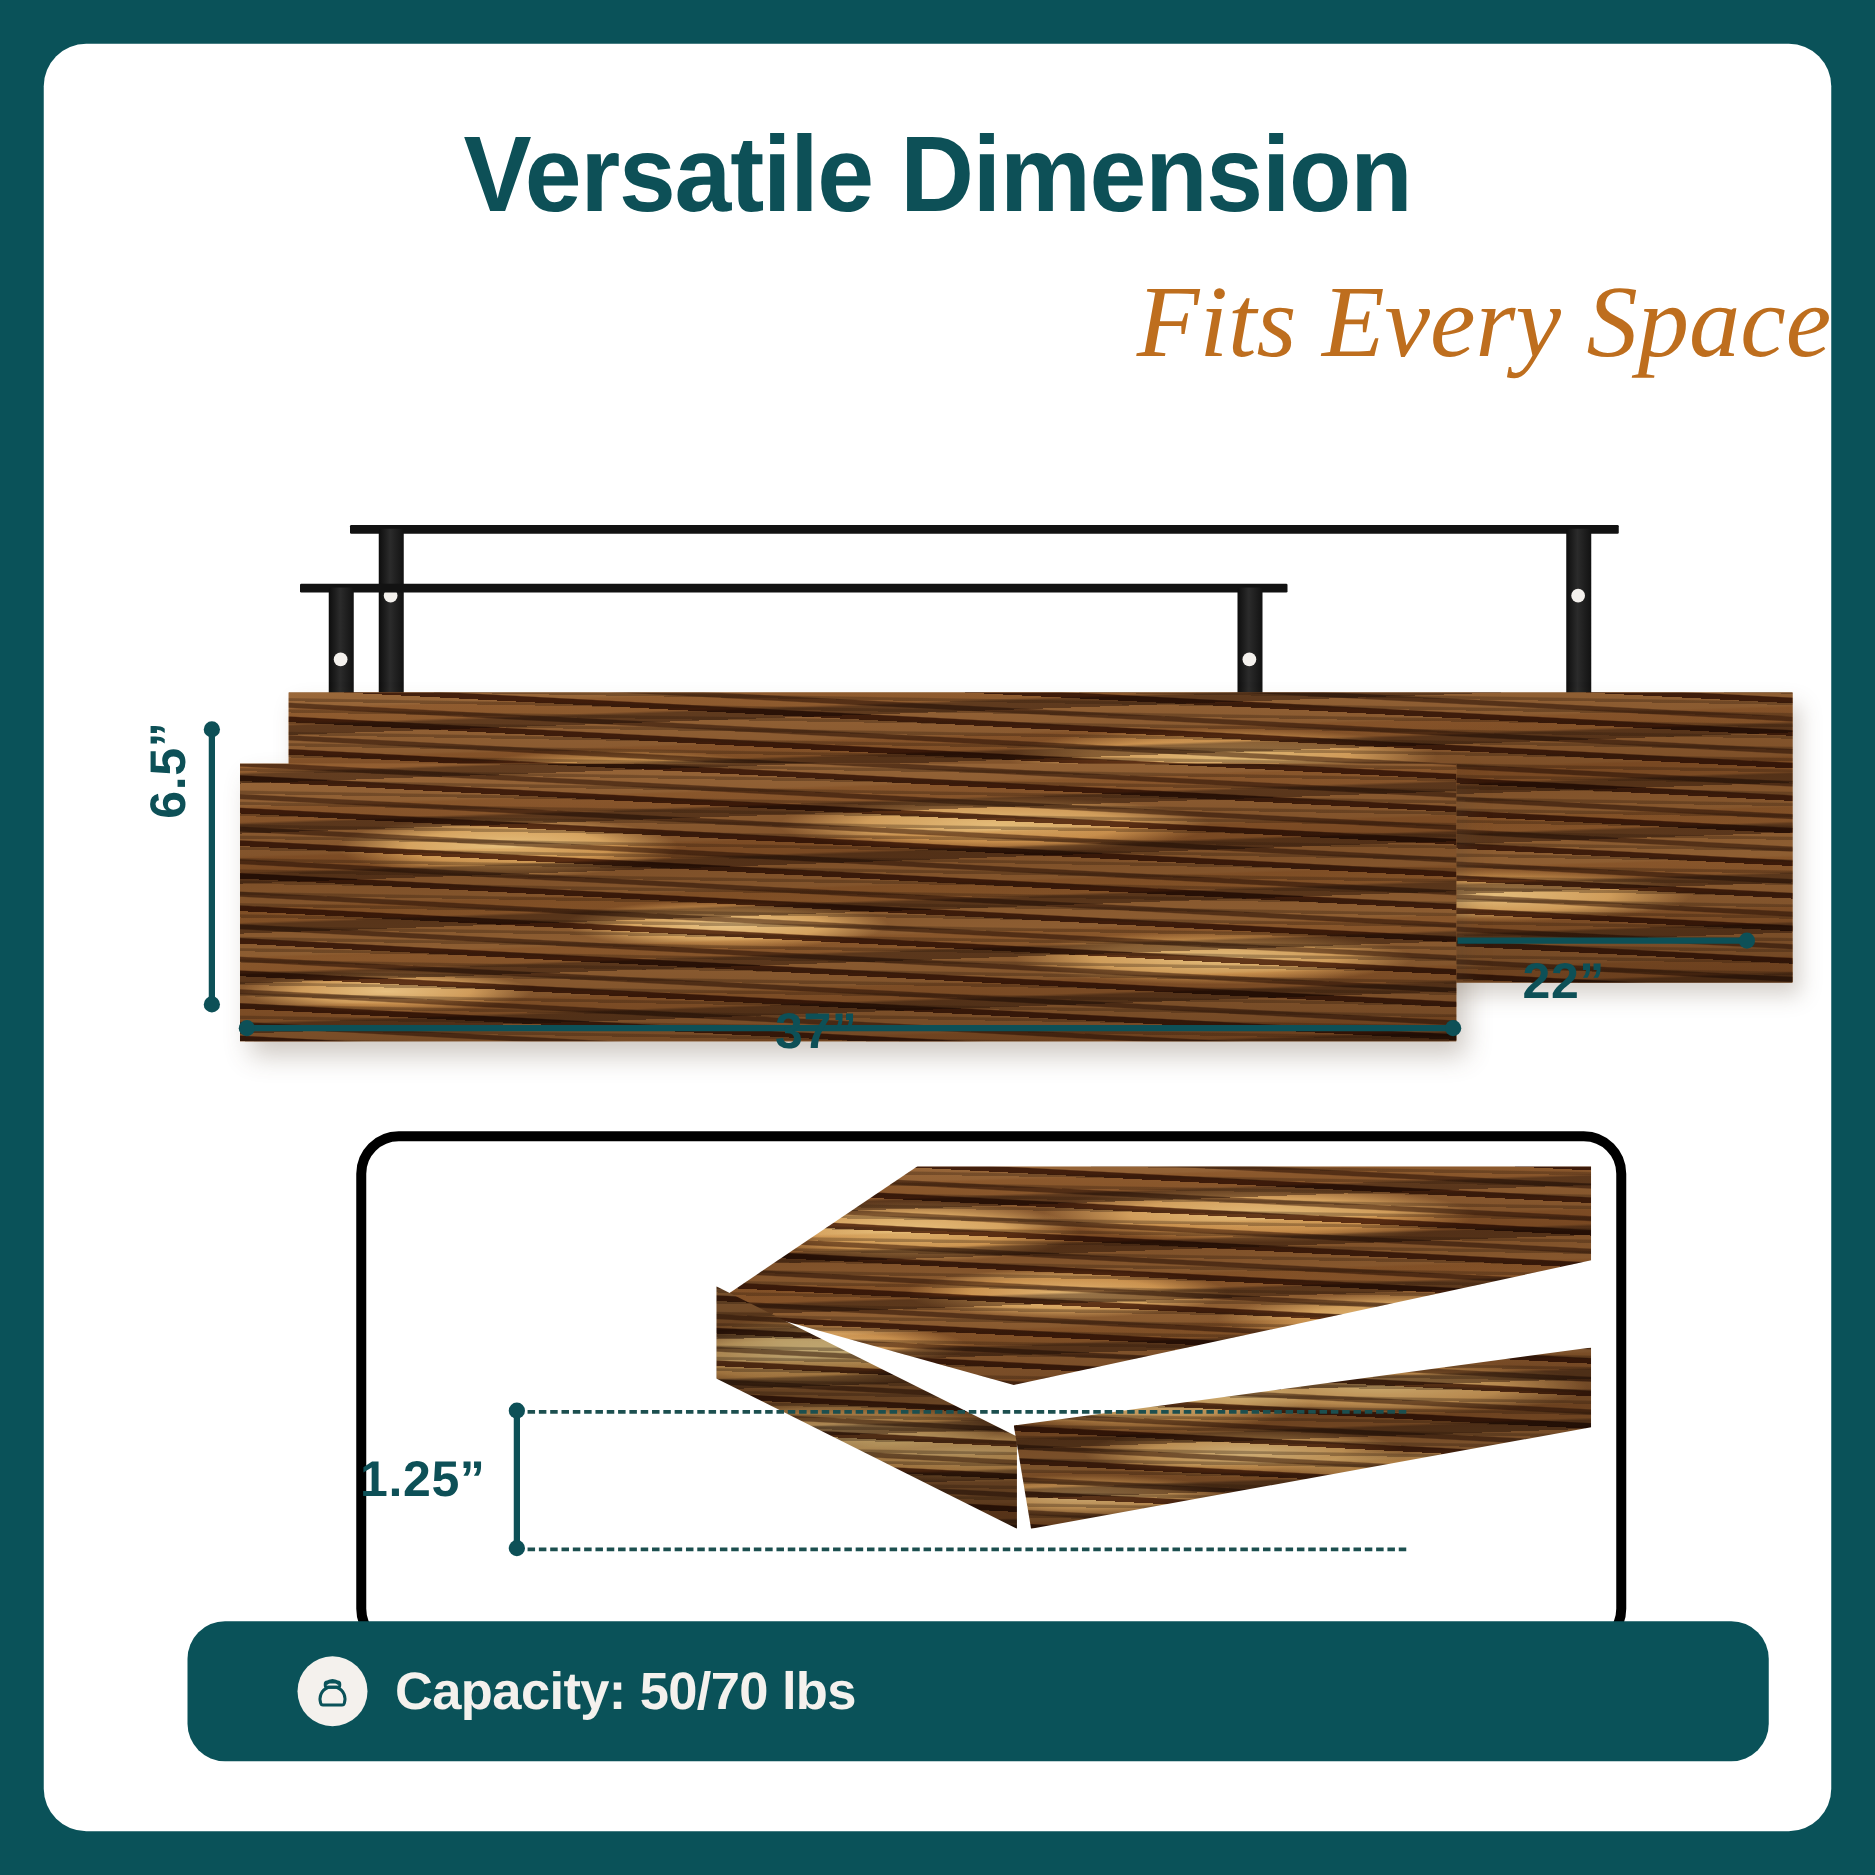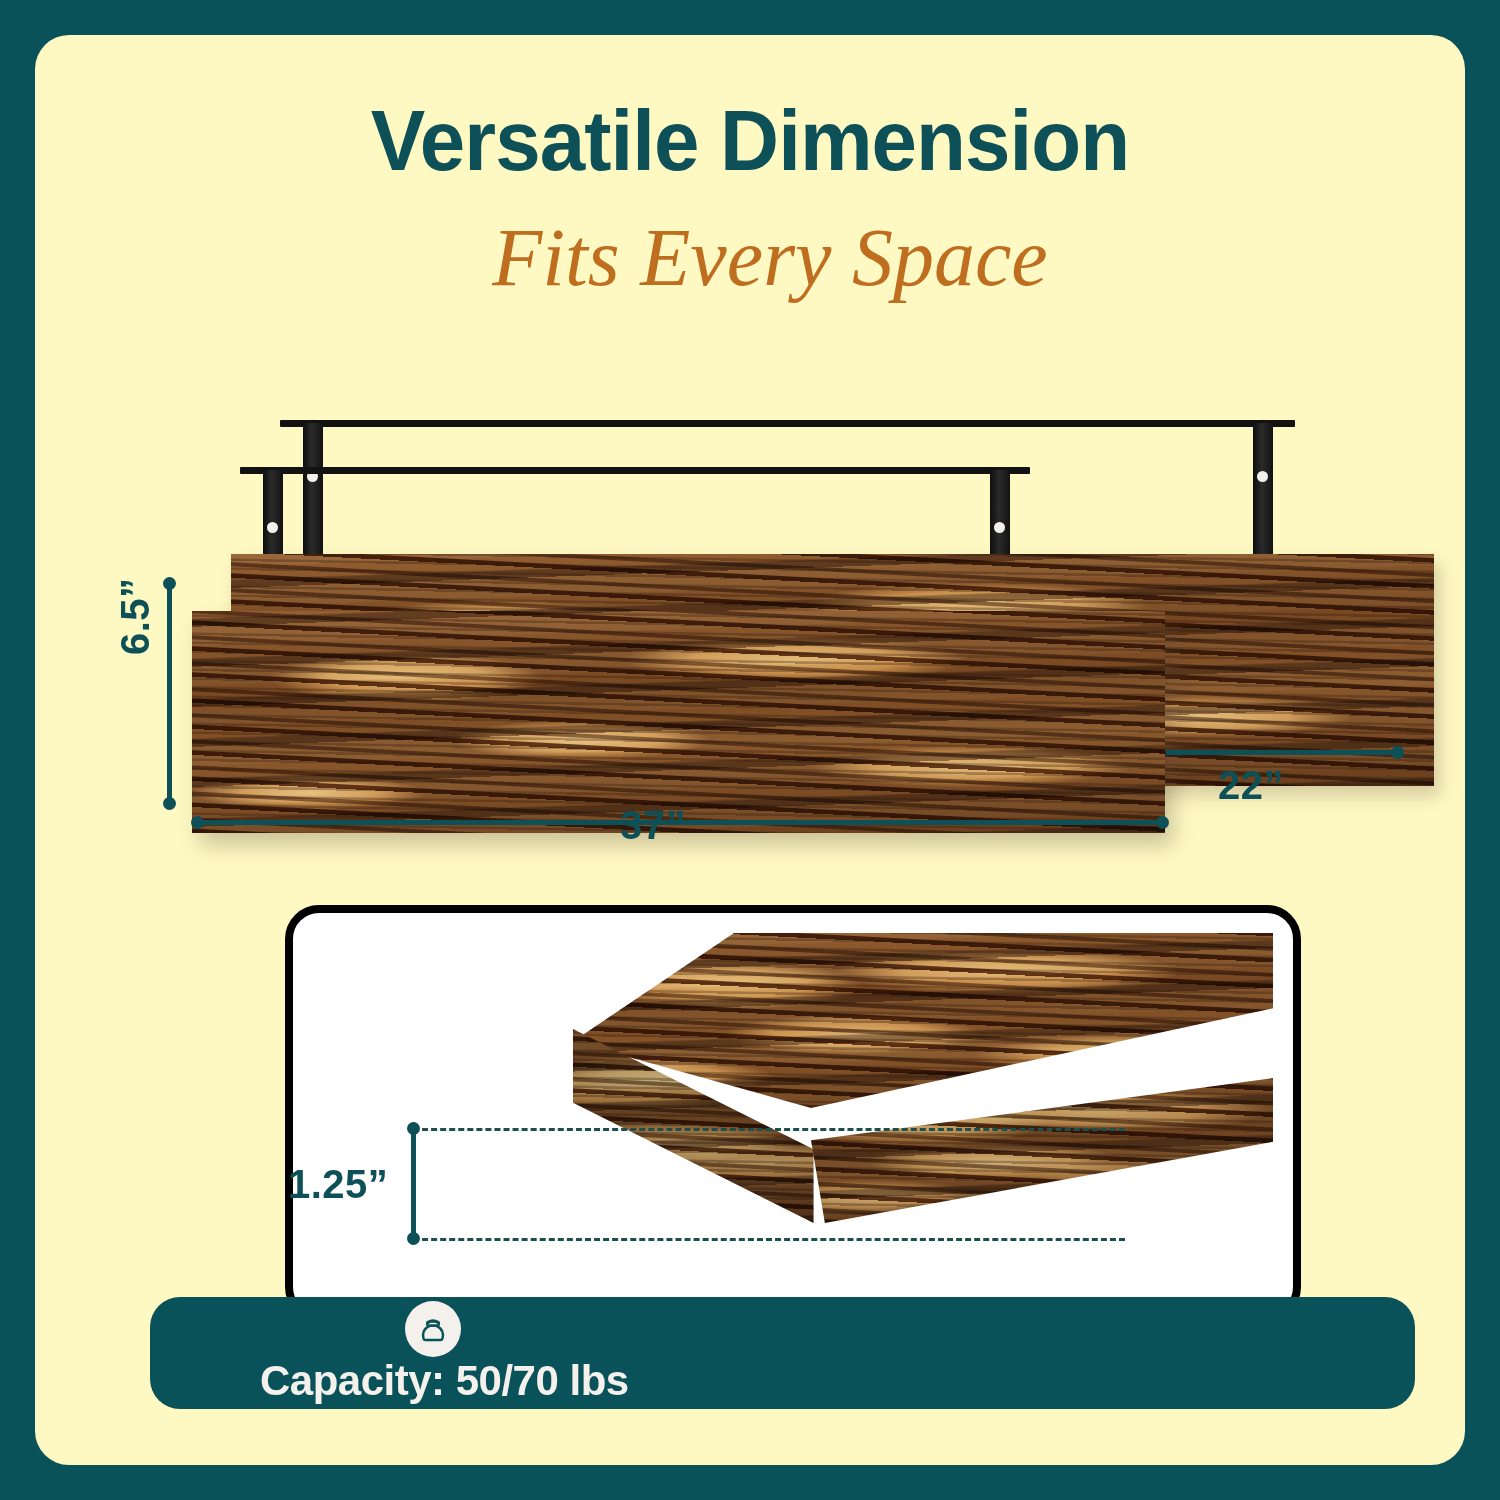--- a/index.html
+++ b/index.html
@@ -9,40 +9,40 @@
     font-family:"Liberation Sans", sans-serif;
     overflow:hidden;
   }
   #frame{
     position:absolute;inset:0;
     background:#0A5259;
   }
   #panel{
     position:absolute;
     left:35px;top:35px;right:35px;bottom:35px;
-    background:#fef9c3;
+    background:#ffffff;
     border-radius:34px;
     overflow:hidden;
   }
 
   
   #title{
     position:absolute;left:0;right:0;top:62px;
     text-align:center;
     font-family:"Liberation Sans", sans-serif;
     font-weight:bold;
     font-size:86px;
     letter-spacing:-1px;
     color:#0D5057;
     transform:scaleX(0.95);
     line-height:1;
   }
   #subtitle{
     position:absolute;left:0;right:0;top:182px;
-    text-align:center;
+    text-align:right;
     font-family:"Liberation Serif", serif;
     font-style:italic;
     font-size:82px;
     color:#BE6E1E;
     line-height:1;
     margin-left:40px;
   }
 
   
   .wood{
@@ -142,21 +142,20 @@
   #feature-bar{
     position:absolute;
     left:115px;top:1262px;width:1265px;height:112px;
     background:#0A5259;
     border-radius:30px;
     display:flex;align-items:center;
   }
   .feature{
     display:flex;align-items:center;
     color:#F4F1ED;
-    flex-direction:column;
   }
   .feat-icon{
     width:56px;height:56px;border-radius:50%;
     background:#F4F1ED;
     display:flex;align-items:center;justify-content:center;
     flex:0 0 auto;
   }
   .feat-text{
     margin-left:22px;
     font-weight:bold;

